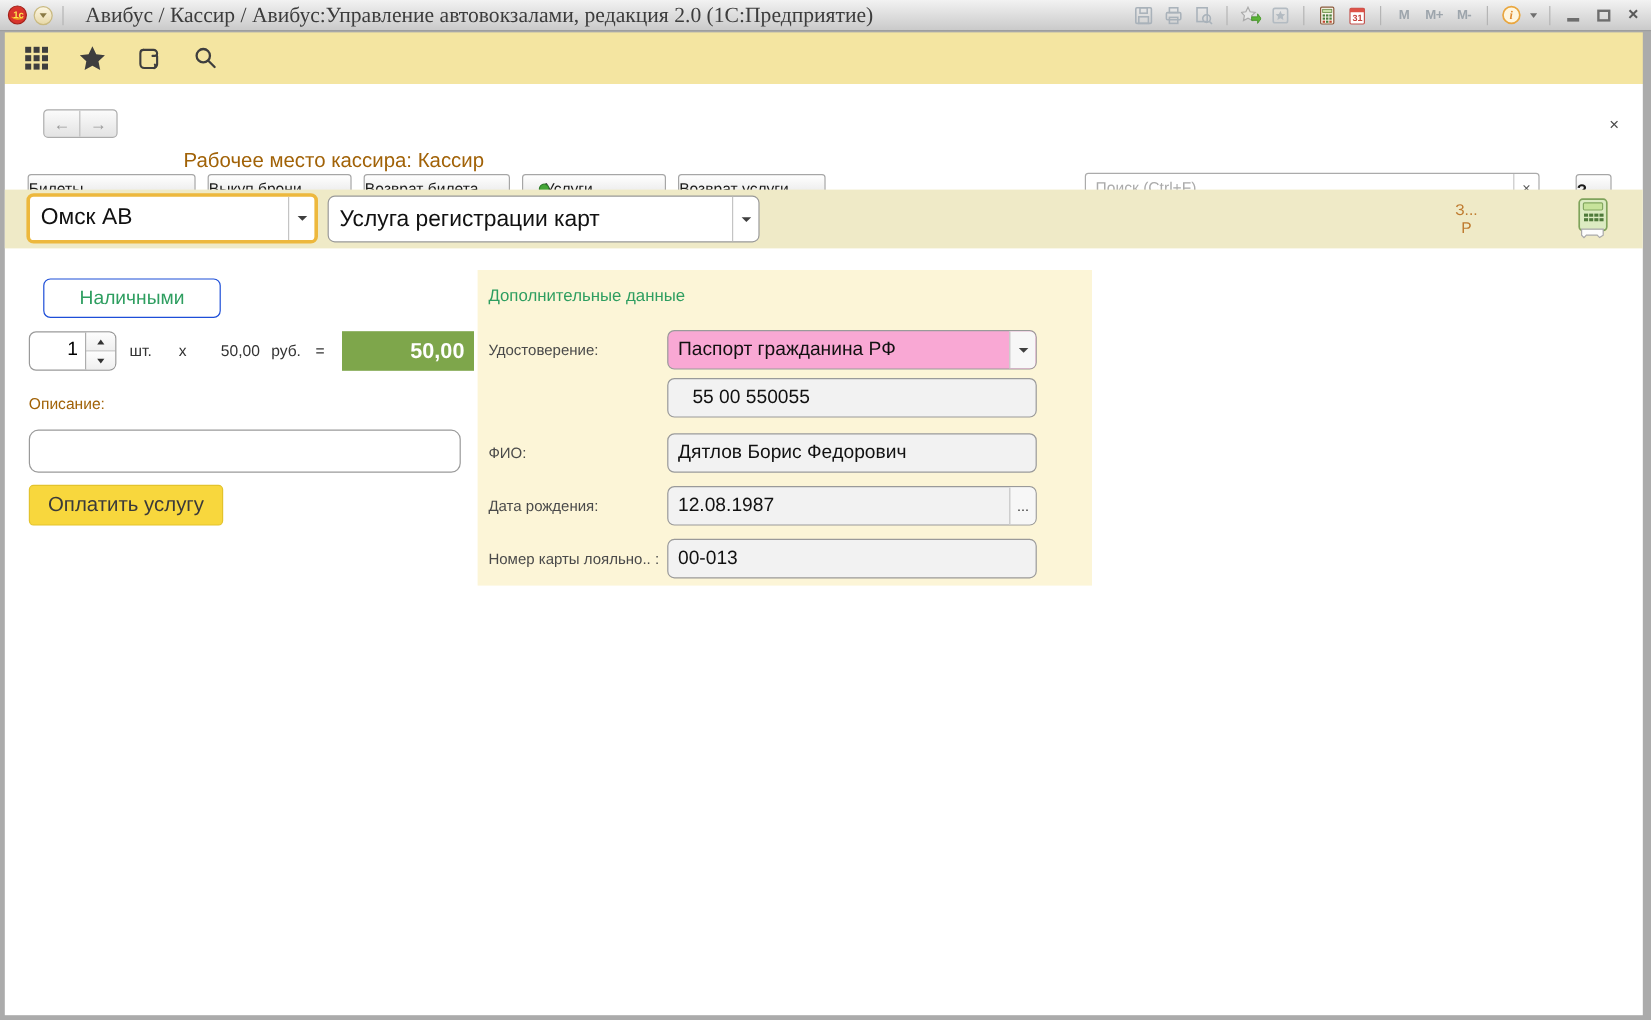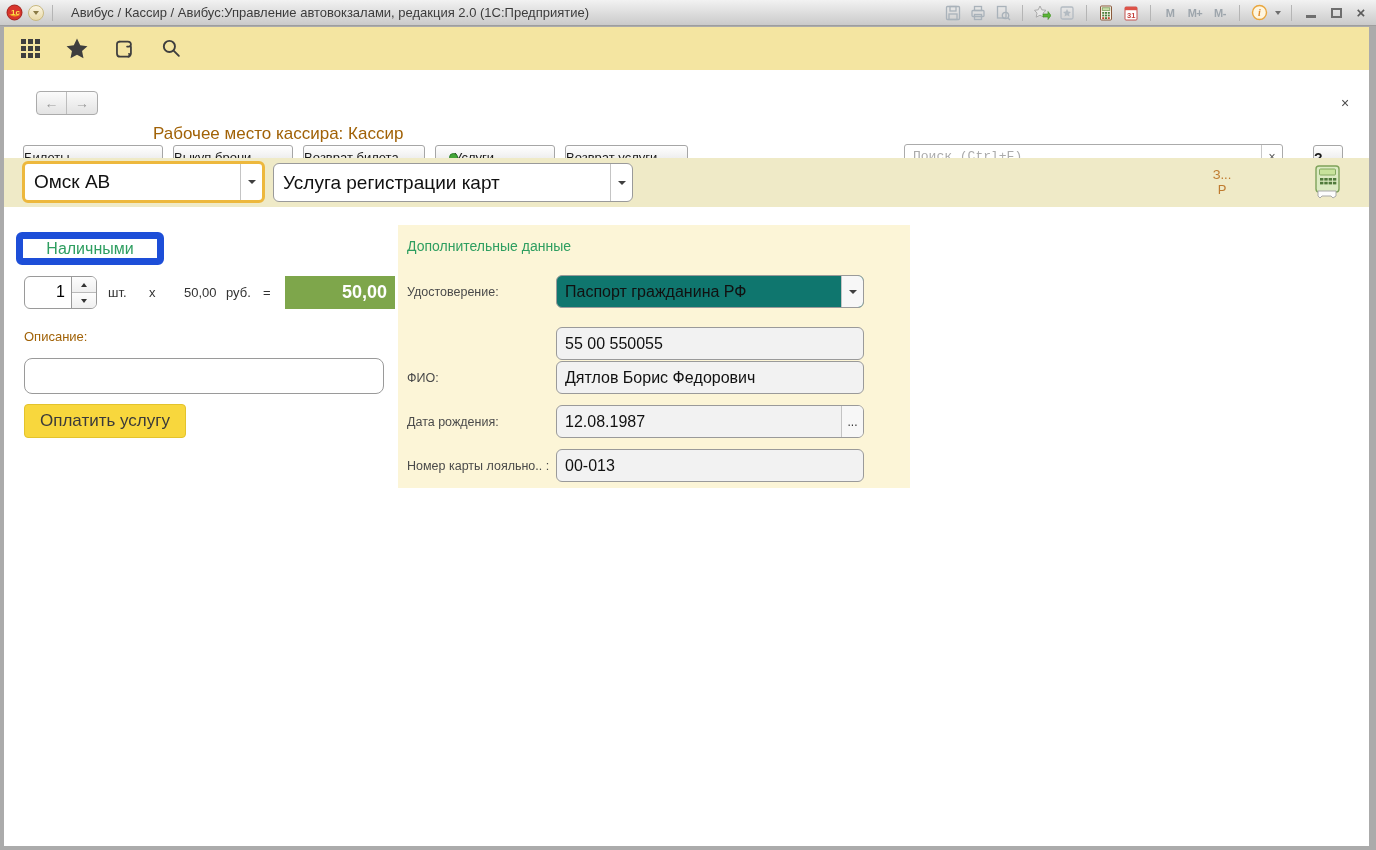--- a/index.html
+++ b/index.html
@@ -4,21 +4,21 @@
 <style>
   * { box-sizing: border-box; margin: 0; padding: 0; }
   html,body { width:1376px; height:850px; overflow:hidden; }
   body { font-family:"Liberation Sans","DejaVu Sans",sans-serif; background:#ABABAB; position:relative; }
 
   
   .titlebar { position:absolute; left:0; top:0; width:1376px; height:26px;
     background:linear-gradient(#F2F2F2,#D6D6D6 70%,#CACACA); border-bottom:1px solid #9E9E9E;
     display:flex; align-items:center; padding:0 6px; }
   .tb-left { display:flex; align-items:center; gap:5px; }
-  .tb-title { font-size:13px; color:#3C3C3C; margin-left:10px; white-space:nowrap; }
+  .tb-title { font-size:18px; color:#3C3C3C; margin-left:10px; white-space:nowrap;font-family:Liberation Serif, serif; }
   .tb-right { margin-left:auto; display:flex; align-items:center; gap:7px; }
   .tb-sep { width:1px; height:16px; background:#B5B5B5; margin:0 3px; }
   .tb-btn { width:18px; height:18px; display:flex; align-items:center; justify-content:center; }
   .mem { font-size:11px; color:#9DA5AC; font-weight:bold; letter-spacing:-0.5px; }
   .win-min { width:10px; height:3px; background:#6E6E6E; margin-top:8px; }
   .win-max { width:11px; height:10px; border:2px solid #6E6E6E; }
   .win-close { font-size:15px; font-weight:bold; color:#5A5A5A; line-height:16px; }
   .round-drop { width:16px; height:16px; border-radius:50%; border:1px solid #C9B97F;
     background:linear-gradient(#FCF6E3,#E8D9A8); display:flex; align-items:center; justify-content:center; }
   .caret-dn { width:0; height:0; border-left:3.5px solid transparent; border-right:3.5px solid transparent; border-top:4px solid #8A7A45; }
@@ -46,43 +46,43 @@
     background:linear-gradient(#FFFFFF,#EDEDED 60%,#E6E6E6); font-size:13px; color:#1A1A1A;
     display:flex; align-items:center; font-family:inherit; }
   .btn1c u { text-underline-offset:2px; }
   .dot-green { width:9px; height:9px; border-radius:50%; background:#44A637; border:1px solid #2E7D2B;
     position:absolute; left:13px; top:7px; }
 
   
   .search-box { position:absolute; left:900px; top:74px; width:379px; height:25px;
     border:1px solid #ABABAB; border-radius:3px; background:#fff; display:flex; align-items:stretch; }
   .search-box input { flex:1; border:none; outline:none; font-size:13px; padding:0 8px;
-    font-family:Liberation Mono, monospace; color:#0f172a; background:transparent; }
+    font-family:Liberation Sans, sans-serif; color:#0f172a; background:transparent; }
   .search-box input::placeholder { color:#ABABAB; }
   .search-clear { width:21px; border-left:1px solid #C8C8C8; display:flex; align-items:center;
     justify-content:center; color:#555; font-size:12px; }
   .help-btn { left:1309px; width:30px; height:25px; font-size:14px; font-weight:bold; }
 
   
   .service-bar { position:absolute; left:0; top:88px; width:1365px; height:49px; background:#EFEAC7; }
   .combo { position:absolute; background:#fff; border-radius:6px; display:flex; align-items:stretch;
     border:1px solid #9A9A9A; }
   .combo .val { flex:1; font-size:19px; color:#111; padding:0 9px; display:flex; align-items:center;
     white-space:nowrap; overflow:hidden; }
   .combo .arr { width:22px; border-left:1px solid #C4C4C4; display:flex; align-items:center; justify-content:center; }
   .tri { width:0; height:0; border-left:4px solid transparent; border-right:4px solid transparent; border-top:4.5px solid #3F3F3F; }
   .combo-station { left:18px; top:3px; width:243px; height:42px; border:3px solid #EDB83D; }
   .combo-service { left:269px; top:5px; width:360px; height:39px; }
   .fiscal-label { position:absolute; left:1190px; top:9px; width:56px; text-align:center;
     font-size:13px; color:#BF7B2F; line-height:15px; }
   .cash-icon { position:absolute; left:1305px; top:6px; }
 
   
-  .cash-btn { position:absolute; left:12px; top:162px; width:148px; height:33px;
-    background:#fff; border:7px solid #1d4ed8; border-radius:6px; font-size:16px; color:#2E9E60;
+  .cash-btn { position:absolute; left:32px; top:162px; width:148px; height:33px;
+    background:#fff; border:1px solid #1d4ed8; border-radius:6px; font-size:16px; color:#2E9E60;
     display:flex; align-items:center; justify-content:center; font-family:inherit; }
   .qty-row-text { position:absolute; top:206px; height:33px; line-height:33px; font-size:13px; color:#333; }
   .spinner { position:absolute; left:20px; top:206px; width:73px; height:33px;
     border:1px solid #9A9A9A; border-radius:6px; background:#fff; display:flex; overflow:hidden; }
   .spin-val { width:46px; font-size:16px; color:#000; text-align:right; padding:6px 6px 0 0; }
   .spin-btns { width:25px; border-left:1px solid #9A9A9A; display:flex; flex-direction:column; }
   .spin-b { flex:1; display:flex; align-items:center; justify-content:center; background:linear-gradient(#FDFDFD,#EFEFEF); }
   .spin-b:first-child { border-bottom:1px solid #B9B9B9; }
   .tri-up { width:0; height:0; border-left:3.5px solid transparent; border-right:3.5px solid transparent; border-bottom:4px solid #333; }
   .tri-dn { width:0; height:0; border-left:3.5px solid transparent; border-right:3.5px solid transparent; border-top:4px solid #333; }
@@ -95,21 +95,21 @@
     border:1px solid #E3C32C; border-radius:4px; font-size:17px; color:#3A3A3A;
     display:flex; align-items:center; justify-content:center; font-family:inherit; }
 
   
   .extra-panel { position:absolute; left:394px; top:155px; width:512px; height:263px; background:#FCF5D7; }
   .extra-heading { position:absolute; left:9px; top:13px; font-size:14px; color:#2E9E60; }
   .fld-label { position:absolute; left:9px; font-size:12.5px; color:#4A4A4A; }
   .fld { position:absolute; left:158px; width:308px; height:33px; border:1px solid #9A9A9A;
     border-radius:6px; background:#F2F2F2; font-size:16px; color:#111; display:flex; align-items:stretch; overflow:hidden; }
   .fld .txt { flex:1; display:flex; align-items:center; padding:0 8px; white-space:nowrap; }
-  .fld.white { background:#0f766e; }
+  .fld.white { background:#f9a8d4; }
   .fld .side { width:22px; border-left:1px solid #C4C4C4; display:flex; align-items:center;
     justify-content:center; font-size:12px; color:#333; background:#F7F7F7; }
 
   svg { display:block; }
 </style>
 </head>
 <body>
 
 <div class="titlebar">
   <div class="tb-left">
@@ -331,21 +331,21 @@
     <div class="extra-heading">Дополнительные данные</div>
 
     <span class="fld-label" style="top:60px;">Удостоверение:</span>
     <div class="fld white" style="top:50px;">
       <span class="txt">Паспорт гражданина РФ</span>
       <span class="side">
           <span class="tri"></span>
         </span>
     </div>
 
-    <div class="fld" style="top:102px;">
+    <div class="fld" style="top:90px;padding-left:12px;">
       <span class="txt">55 00 550055</span>
     </div>
 
     <span class="fld-label" style="top:146px;">ФИО:</span>
     <div class="fld" style="top:136px;">
       <span class="txt">Дятлов Борис Фeдорович</span>
     </div>
 
     <span class="fld-label" style="top:190px;">Дата рождения:</span>
     <div class="fld" style="top:180px;">

